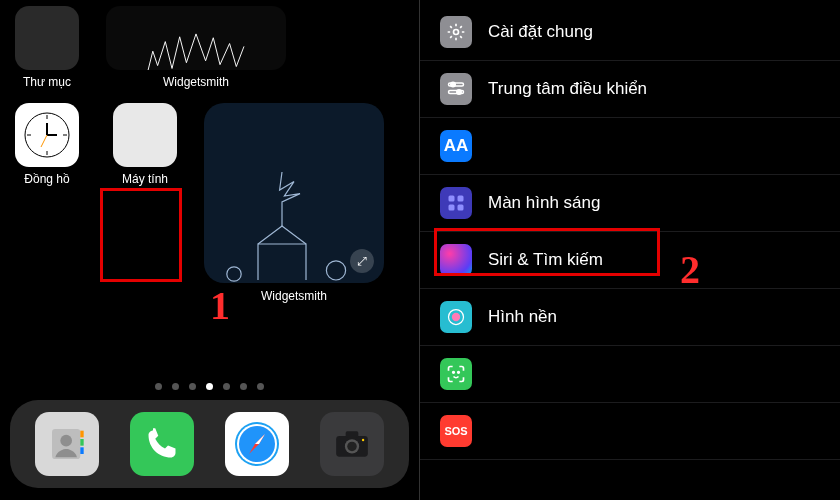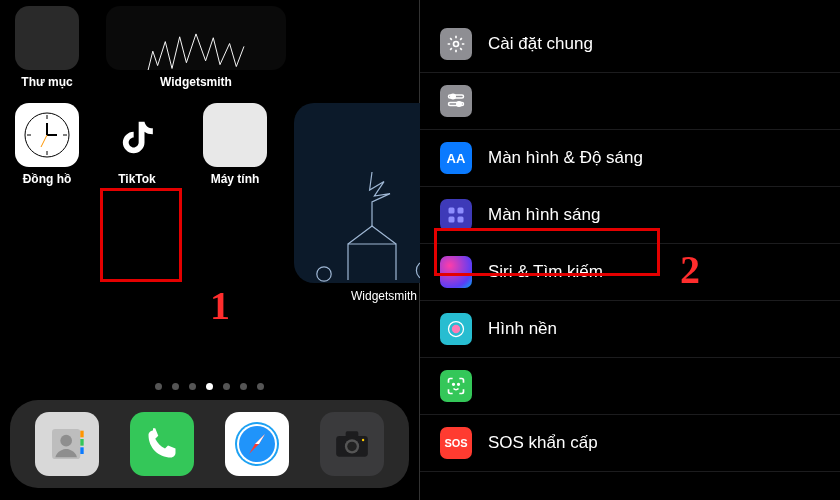--- a/index.html
+++ b/index.html
@@ -18,36 +18,35 @@
     background: #000;
     position: relative;
     padding: 0 8px;
     border-right: 1px solid #333;
   }
   .panel-right {
     width: 420px;
     height: 364px;
     background: #000;
     position: relative;
-    padding-top: 16px;
+    padding-top: 4px;
   }
 
   
   .icon-row {
     display: flex;
     gap: 20px;
     margin-top: 6px;
   }
   .app {
     width: 78px;
     display: flex;
     flex-direction: column;
     align-items: center;
     position: relative;
-    font-weight: bold;
   }
   .app .tile {
     width: 64px;
     height: 64px;
     border-radius: 14px;
     display: flex;
     align-items: center;
     justify-content: center;
     font-size: 28px;
     overflow: hidden;
@@ -147,21 +146,21 @@
     width:32px;height:32px;border-radius:7px;
     display:flex;align-items:center;justify-content:center;
     flex-shrink:0;
   }
   .setting-row .slabel{
     font-size:17px;
     color:#fff;
   }
   .sicon.gear{background:#8e8e93;}
   .sicon.control{background:#8e8e93;}
-  .sicon.display{background:#0a7aff;color:#fff;font-size:13px;font-weight:600;}
+  .sicon.display{background:#0a7aff;color:#fff;font-size:17px;font-weight:600;}
   .sicon.home{background:#3e3ab8;}
   .sicon.access{background:#0a7aff;}
   .sicon.wall{background:#27bdd1;}
   .sicon.siri{background:radial-gradient(circle at 30% 30%,#ff3da8,#5b3df6 70%,#0ae 100%);}
   .sicon.face{background:#34c759;}
   .sicon.sos{background:#ff3b30;color:#fff;font-size:11px;font-weight:700;}
 
   svg{display:block;}
 </style>
 </head>
@@ -188,46 +187,38 @@
       <div class="tile widgetsmith" style="width:180px;height:64px;border-radius:14px;">
         <svg viewBox="0 0 100 40">
             <path d="M0 40 L5 20 L10 35 L18 10 L25 38 L33 5 L40 32 L50 2 L60 30 L68 6 L75 34 L85 12 L92 36 L100 15" fill="none" stroke="#fff" stroke-width="1"></path>
           </svg>
       </div>
       <div class="label">Widgetsmith</div>
     </div>
   </div>
 
   <div class="icon-row" style="margin-top:14px;align-items:flex-start;">
-    <div style="display:flex;flex-direction:row;gap:12px;">
+    <div style="display:flex;flex-direction:column;gap:26px;">
       <div class="app">
         <div class="tile clock">
           <svg width="48" height="48" viewBox="0 0 48 48">
             <circle cx="24" cy="24" r="22" fill="#fff" stroke="#000" stroke-width="1"></circle>
             <g stroke="#000" stroke-width="1">
               <line x1="24" y1="4" x2="24" y2="8"></line>
                 <line x1="24" y1="40" x2="24" y2="44"></line>
               <line x1="4" y1="24" x2="8" y2="24"></line>
                 <line x1="40" y1="24" x2="44" y2="24"></line>
             </g>
             <line x1="24" y1="24" x2="24" y2="12" stroke="#000" stroke-width="2"></line>
             <line x1="24" y1="24" x2="34" y2="24" stroke="#000" stroke-width="2"></line>
             <line x1="24" y1="24" x2="18" y2="36" stroke="#ff9500" stroke-width="1"></line>
           </svg>
         </div>
         <div class="label">Đồng hồ</div>
       </div>
-      <div class="app">
-        <div class="tile tiktok">
-          <svg width="40" height="40" viewBox="0 0 48 48">
-              <path d="M33 8c1 5 5 8 10 8v7c-4 0-8-1-10-3v13c0 7-6 13-13 13S7 40 7 33s6-13 13-13v7c-3 0-6 3-6 6s3 6 6 6 6-3 6-6V8h7z" fill="#fff"></path>
-            </svg>
-        </div>
-        <div class="label">TikTok</div>
-      </div>
     </div>
 
     <div style="display:flex;flex-direction:column;gap:18px;">
       <div class="app">
         <div class="tile calc">
           <div class="scr"></div>
           <b></b>
             <b></b>
             <b></b>
             <b style="background:#ff9500"></b>
@@ -325,25 +316,25 @@
 
   <div class="setting-row">
     <div class="sicon control">
       <svg width="18" height="18" viewBox="0 0 24 24" stroke="#fff" stroke-width="2" fill="none">
           <rect x="2" y="4" width="20" height="4" rx="2"></rect>
           <rect x="2" y="14" width="20" height="4" rx="2"></rect>
           <circle cx="8" cy="6" r="3" fill="#fff"></circle>
           <circle cx="16" cy="16" r="3" fill="#fff"></circle>
         </svg>
     </div>
+    <div class="slabel">Trung tâm điều khiển</div>
   </div>
 
   <div class="setting-row">
     <div class="sicon display">AA</div>
-    <div class="slabel">Màn hình &amp; Độ sáng</div>
   </div>
 
   <div class="setting-row">
     <div class="sicon home">
       <svg width="18" height="18" viewBox="0 0 24 24">
           <rect x="2" y="2" width="8" height="8" rx="2" fill="#8e8eff"></rect>
           <rect x="14" y="2" width="8" height="8" rx="2" fill="#8e8eff"></rect>
           <rect x="2" y="14" width="8" height="8" rx="2" fill="#8e8eff"></rect>
           <rect x="14" y="14" width="8" height="8" rx="2" fill="#8e8eff"></rect>
         </svg>
@@ -373,18 +364,17 @@
           <path d="M3 8V5a2 2 0 012-2h3M21 8V5a2 2 0 00-2-2h-3M3 16v3a2 2 0 002 2h3M21 16v3a2 2 0 01-2 2h-3"></path>
           <circle cx="9" cy="10" r="1" fill="#fff"></circle>
           <circle cx="15" cy="10" r="1" fill="#fff"></circle>
           <path d="M9 15c1 1 2 1.5 3 1.5s2-.5 3-1.5"></path>
         </svg>
     </div>
   </div>
 
   <div class="setting-row">
     <div class="sicon sos">SOS</div>
-    <div class="slabel">SOS khẩn cấp</div>
   </div>
 
   <div class="highlight-red" style="left:14px;top:228px;width:226px;height:48px;"></div>
   <div class="callout" style="left:260px;top:246px;">2</div>
 </div>
 
 </body></html>

